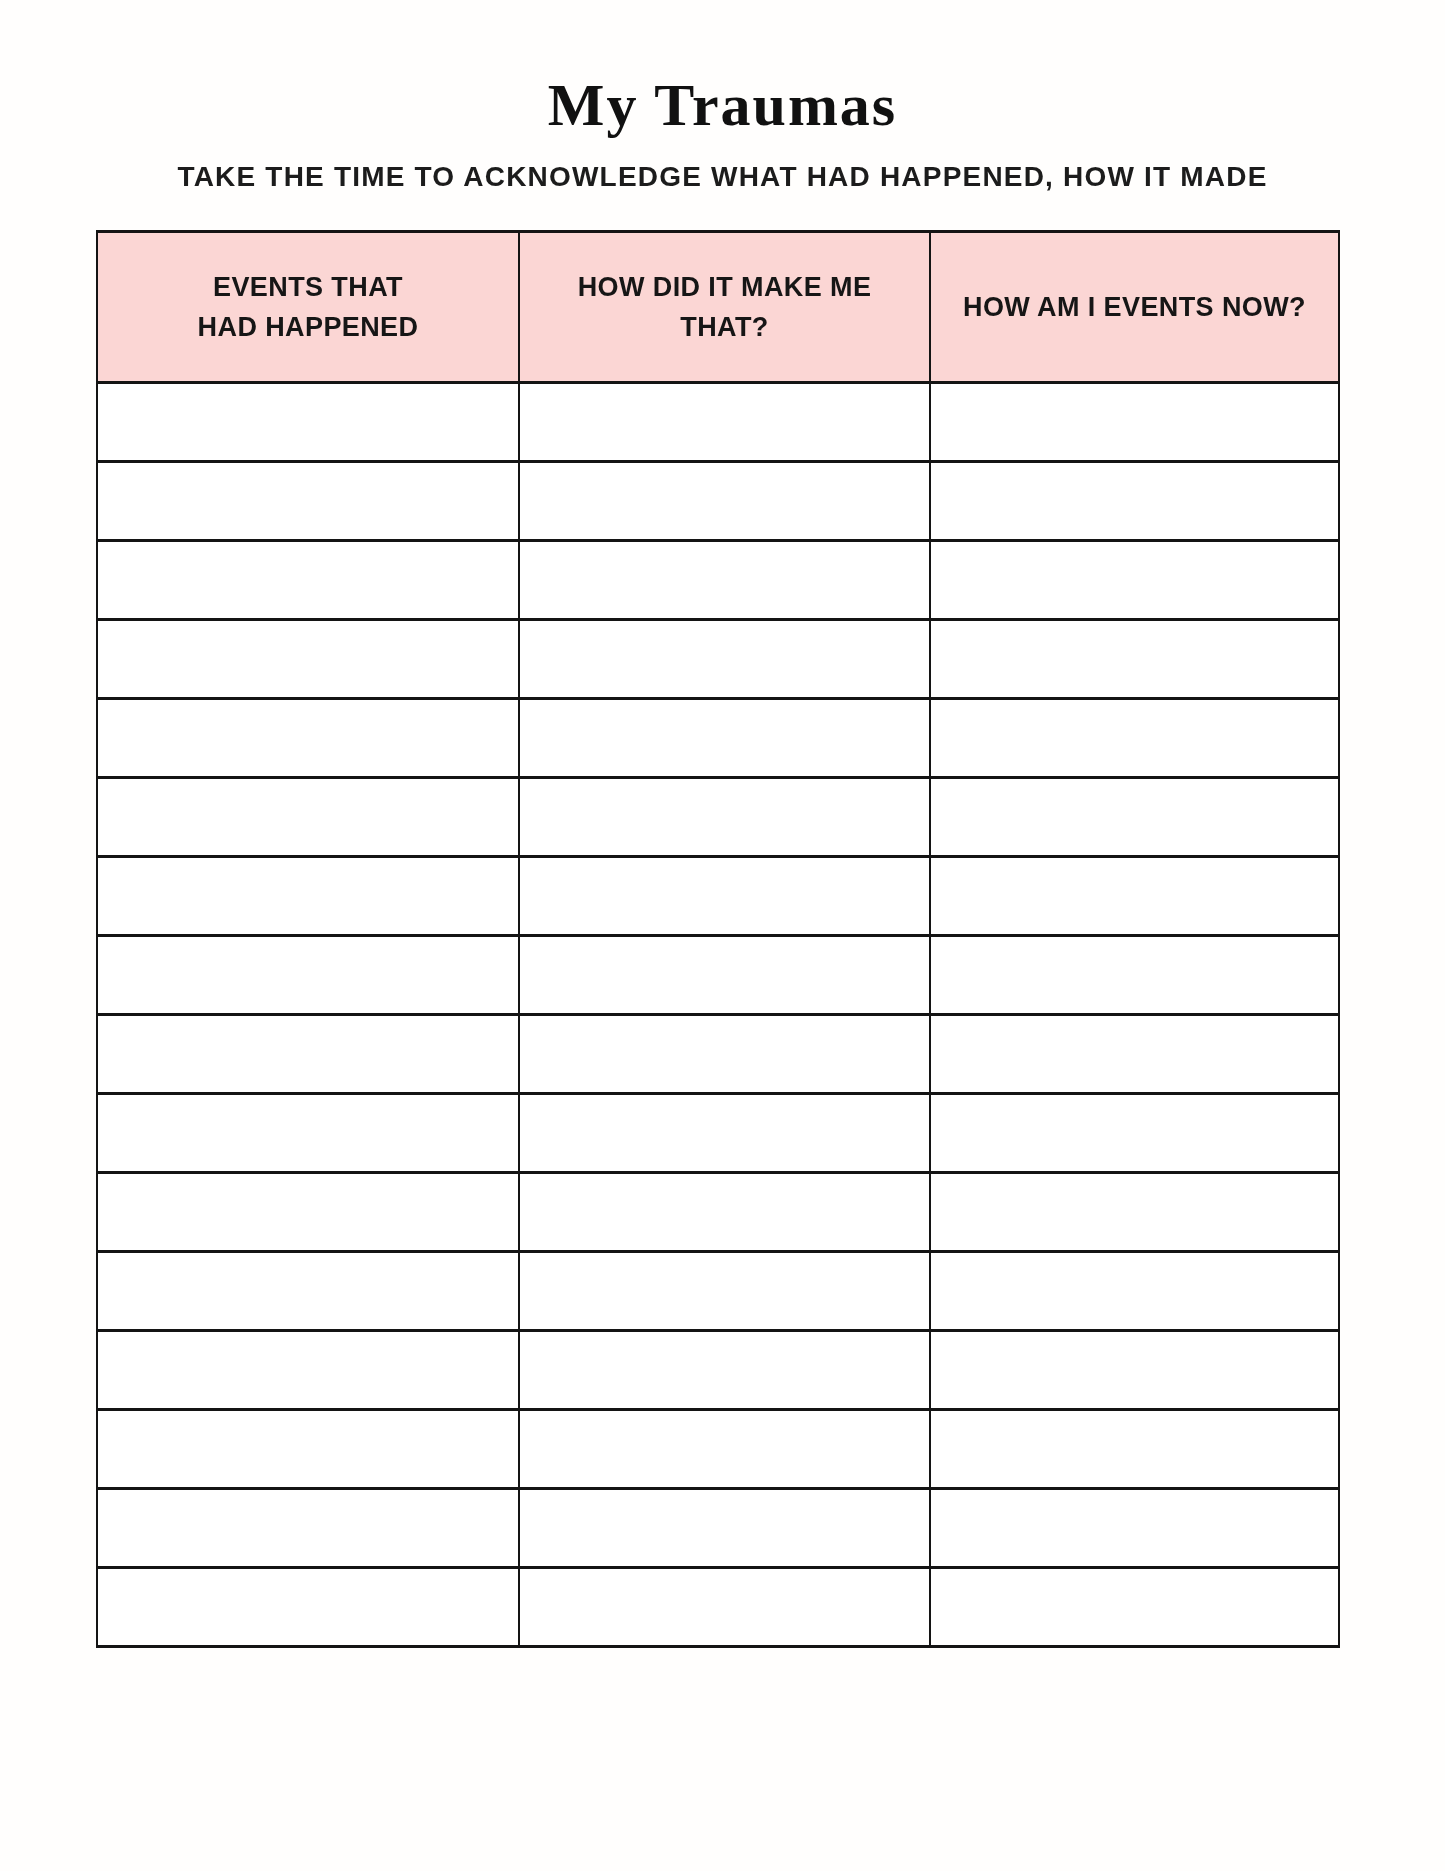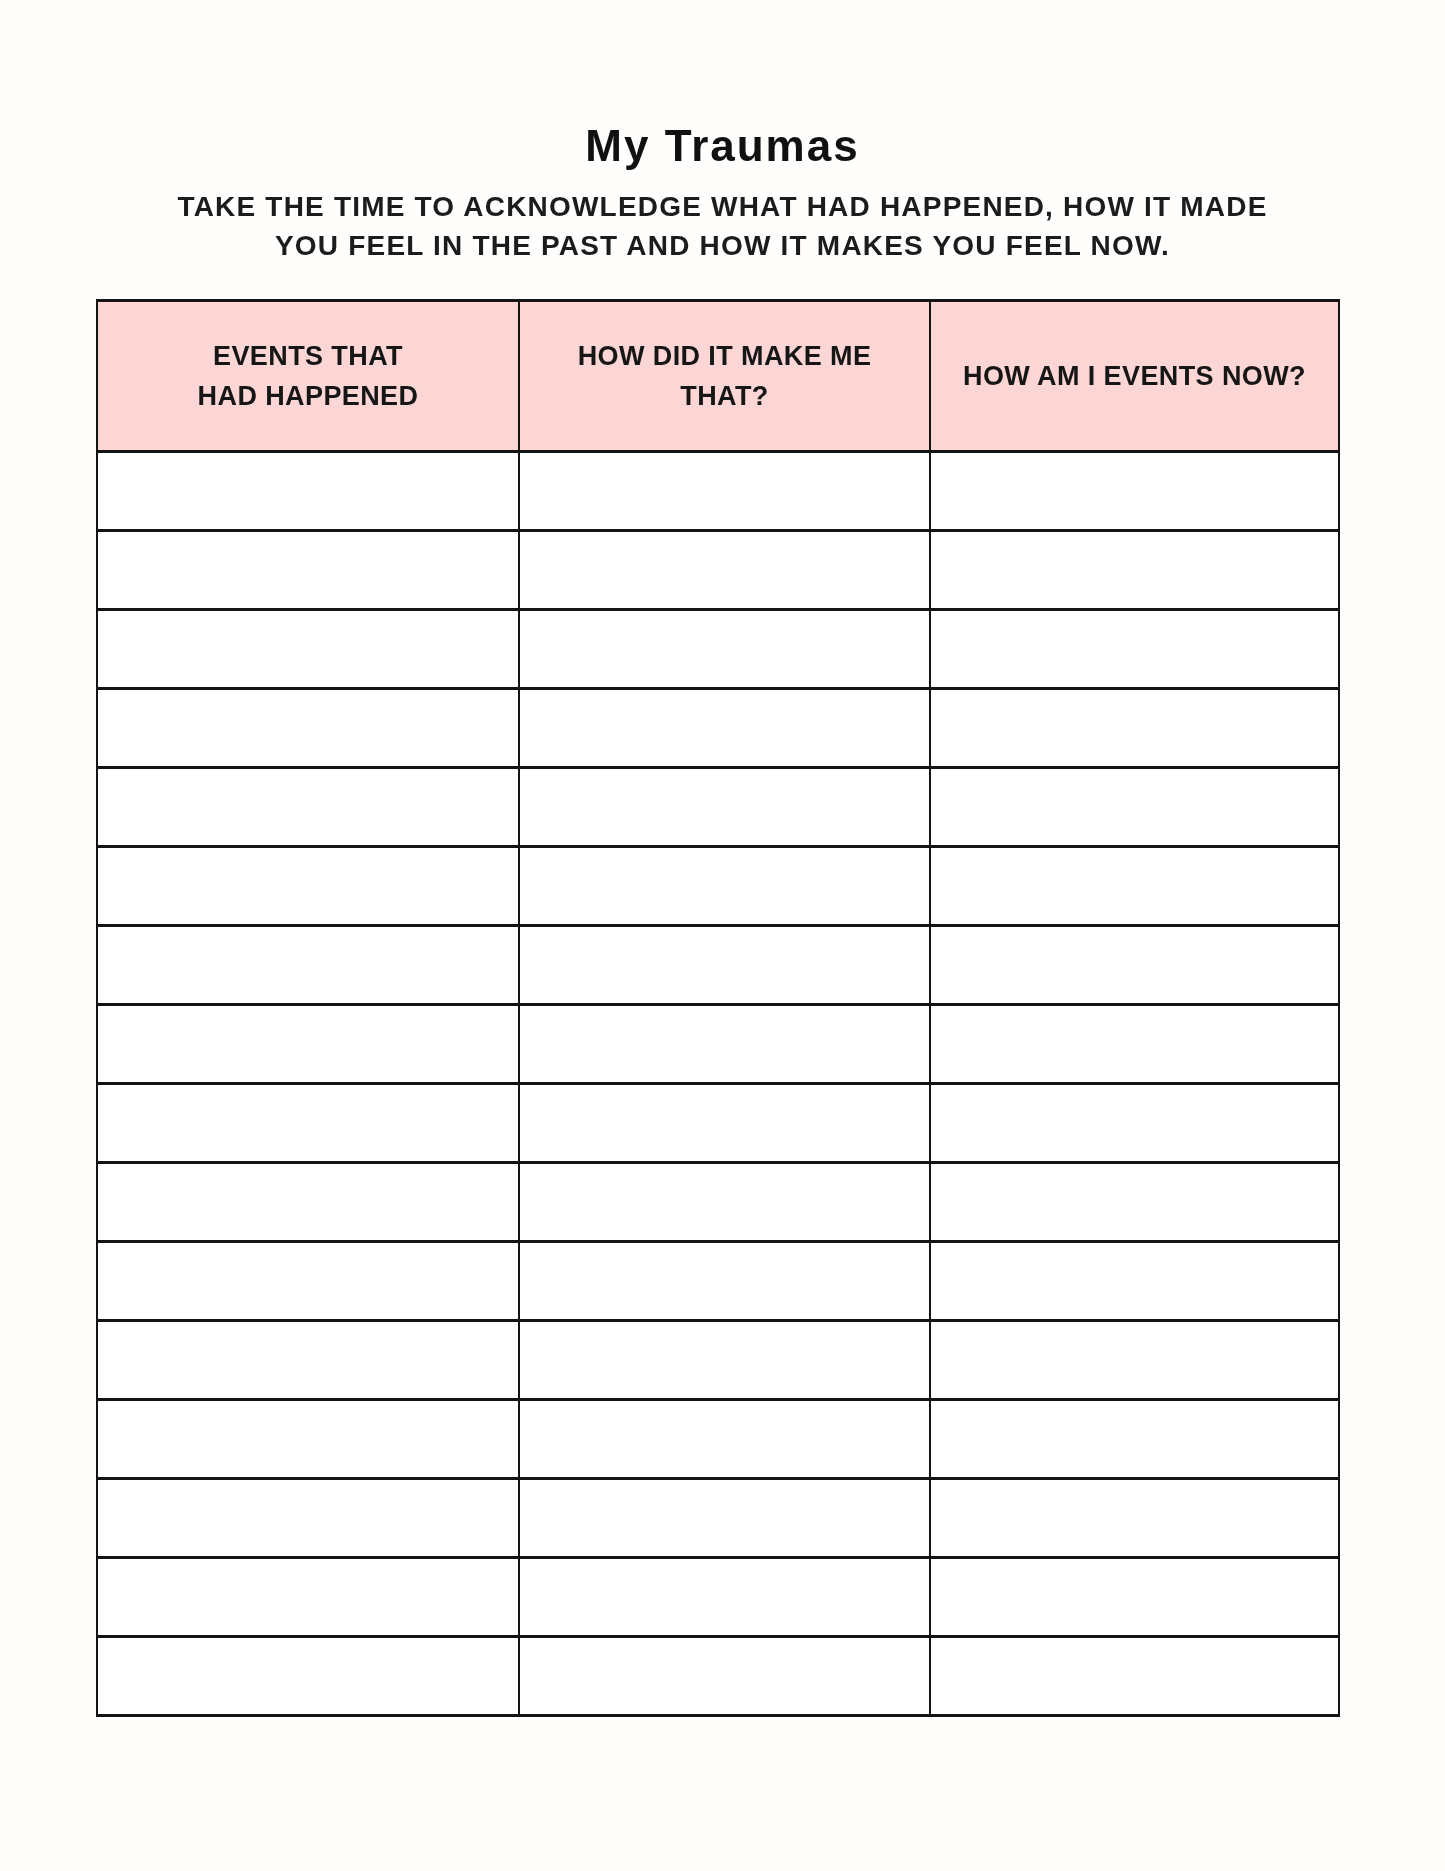--- a/index.html
+++ b/index.html
@@ -13,25 +13,25 @@
   .page {
     position: relative;
     width: 1445px;
     height: 1871px;
     background: var(--page-bg);
     font-family: "Liberation Sans", sans-serif;
     color: var(--text-color);
     overflow: hidden;
   }
   .page-title {
-    padding-top: 118px;
+    padding-top: 68px;
     text-align: center;
-    font-family: Liberation Sans, sans-serif;
+    font-family: Liberation Serif, serif;
     font-weight: 600;
-    font-size: 44px;
+    font-size: 60px;
     line-height: 1.25;
     letter-spacing: 2px;
     color: #111;
   }
   .subtitle {
     margin-top: 14px;
     text-align: center;
     font-weight: bold;
     font-size: 28px;
     line-height: 39px;
@@ -74,21 +74,20 @@
 </style>
 </head>
 <body>
 
 <div class="page">
 
   <h1 class="page-title">My Traumas</h1>
 
   <div class="subtitle">
     <span>TAKE THE TIME TO ACKNOWLEDGE WHAT HAD HAPPENED, HOW IT MADE</span>
-    <span>YOU FEEL IN THE PAST AND HOW IT MAKES YOU FEEL NOW.</span>
   </div>
 
   <table class="worksheet-table">
     <colgroup>
       <col class="col-1">
       <col class="col-2">
       <col class="col-3">
     </colgroup>
     <thead>
       <tr>

